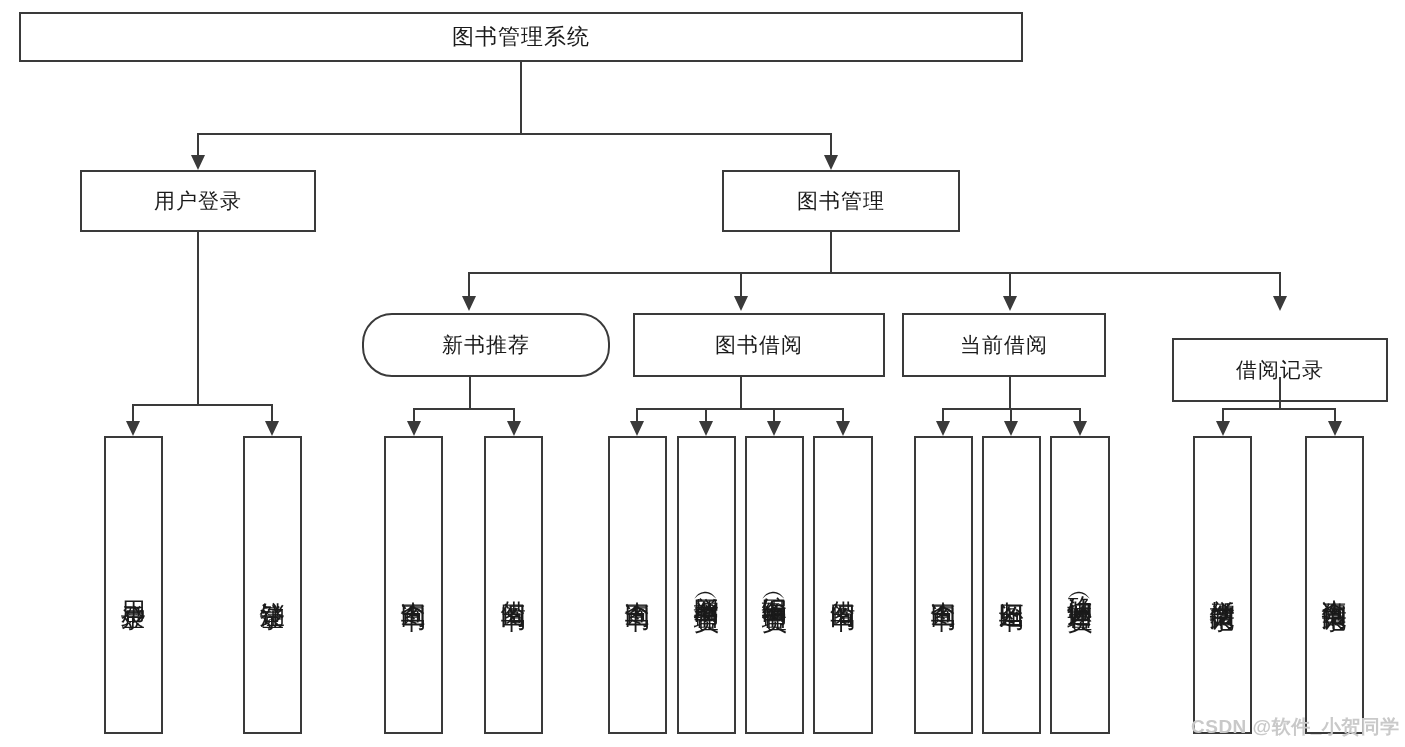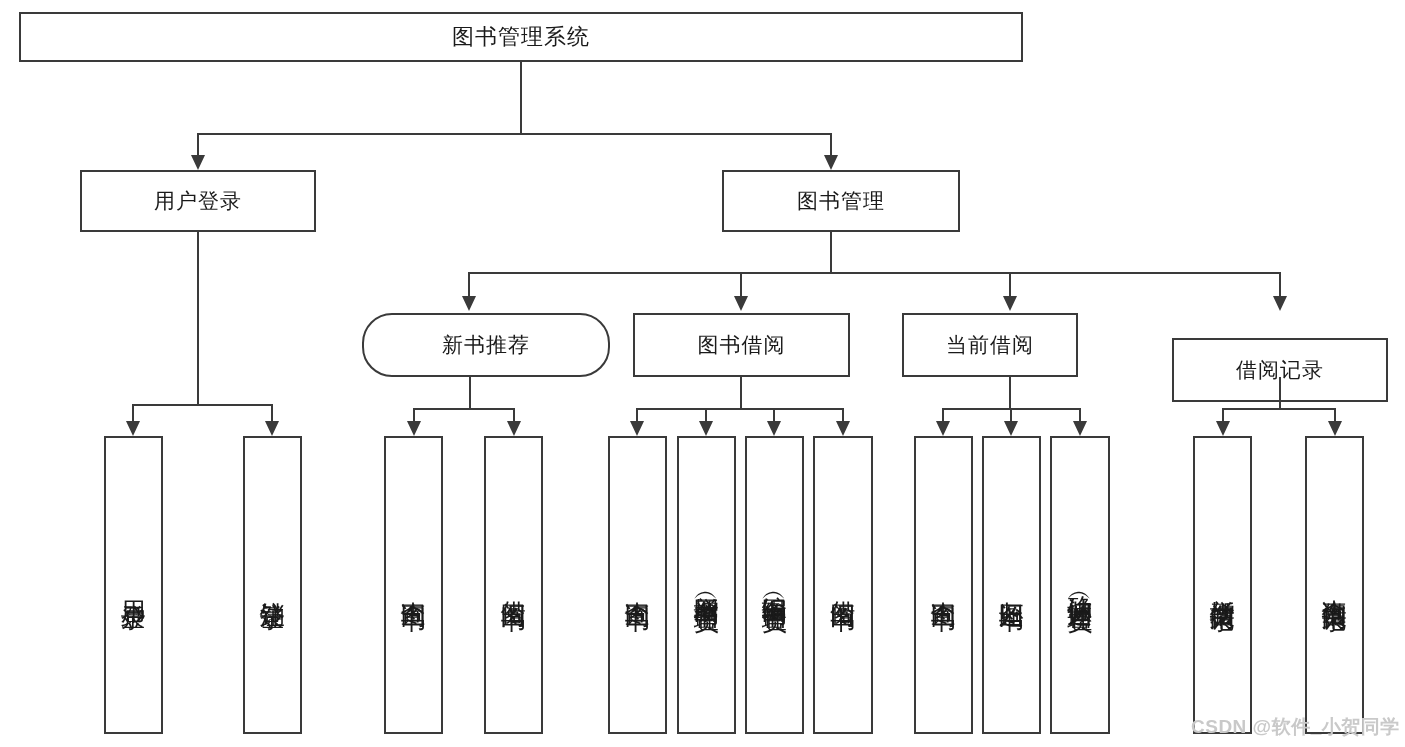--- a/index.html
+++ b/index.html
@@ -116,24 +116,24 @@
   <div class="vline" style="left:740px;top:272px;height:24px;"></div>
   <div class="arrow" style="left:734px;top:296px;"></div>
   <div class="vline" style="left:1009px;top:272px;height:24px;"></div>
   <div class="arrow" style="left:1003px;top:296px;"></div>
   <div class="vline" style="left:1279px;top:272px;height:24px;"></div>
   <div class="arrow" style="left:1273px;top:296px;"></div>
 
   <div class="node h" style="left:362px;top:313px;width:248px;height:64px;border-radius:30px;">
     <span>新书推荐</span>
   </div>
-  <div class="node h" style="left:633px;top:313px;width:217px;height:64px;">
+  <div class="node h" style="left:633px;top:313px;width:252px;height:64px;">
     <span>图书借阅</span>
   </div>
-  <div class="node h" style="left:902px;top:313px;width:176px;height:64px;">
+  <div class="node h" style="left:902px;top:313px;width:204px;height:64px;">
     <span>当前借阅</span>
   </div>
   <div class="node h" style="left:1172px;top:313px;width:216px;height:64px;margin-top:25px;">
     <span>借阅记录</span>
   </div>
 
   <div class="vline" style="left:469px;top:377px;height:31px;"></div>
   <div class="hline" style="left:414px;top:408px;width:101px;"></div>
   <div class="vline" style="left:413px;top:408px;height:13px;"></div>
   <div class="arrow" style="left:407px;top:421px;"></div>

